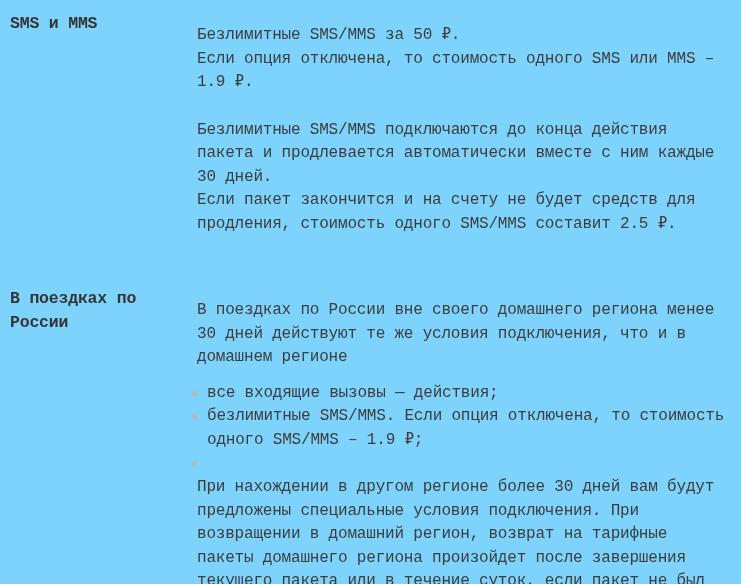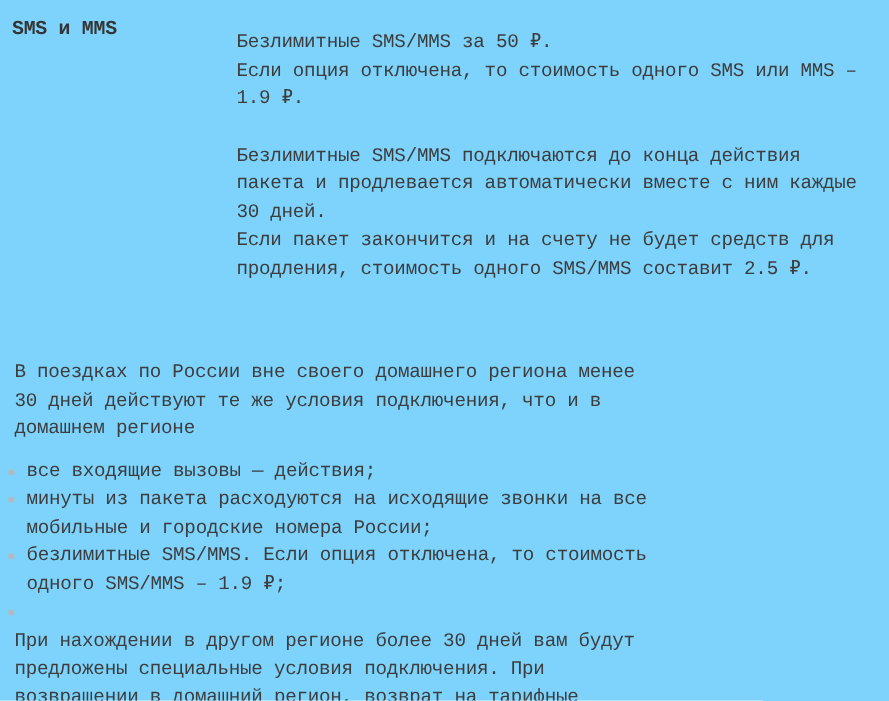--- a/index.html
+++ b/index.html
@@ -78,30 +78,30 @@
         <span class="line">Если опция отключена, то стоимость одного SMS или MMS – 1.9 ₽.</span>
       </p>
       <p class="para mt">
         <span class="line">Безлимитные SMS/MMS подключаются до конца действия пакета и продлевается автоматически вместе с ним каждые 30 дней.</span>
         <span class="line">Если пакет закончится и на счету не будет средств для продления, стоимость одного SMS/MMS составит 2.5 ₽.</span>
       </p>
     </div>
   </div>
 
   <div class="row">
+    <div class="label-col">В поездках по России</div>
     <div class="content-col">
       <p class="para">В поездках по России вне своего домашнего региона менее 30 дней действуют те же условия подключения, что и в домашнем регионе</p>
       <ul class="blist">
         <li class="bitem">
           <span class="bdot"></span>
           <span>все входящие вызовы — действия;</span>
         </li>
         <li class="bitem">
           <span class="bdot"></span>
-          <span>минуты из пакета расходуются на исходящие звонки на все мобильные и городские номера России;</span>
         </li>
         <li class="bitem">
           <span class="bdot"></span>
           <span>безлимитные SMS/MMS. Если опция отключена, то стоимость одного SMS/MMS – 1.9 ₽;</span>
         </li>
         <li class="bitem">
           <span class="bdot"></span>
         </li>
       </ul>
       <p class="para mt">При нахождении в другом регионе более 30 дней вам будут предложены специальные условия подключения. При возвращении в домашний регион, возврат на тарифные пакеты домашнего региона произойдет после завершения текущего пакета или в течение суток, если пакет не был подключен.</p>

